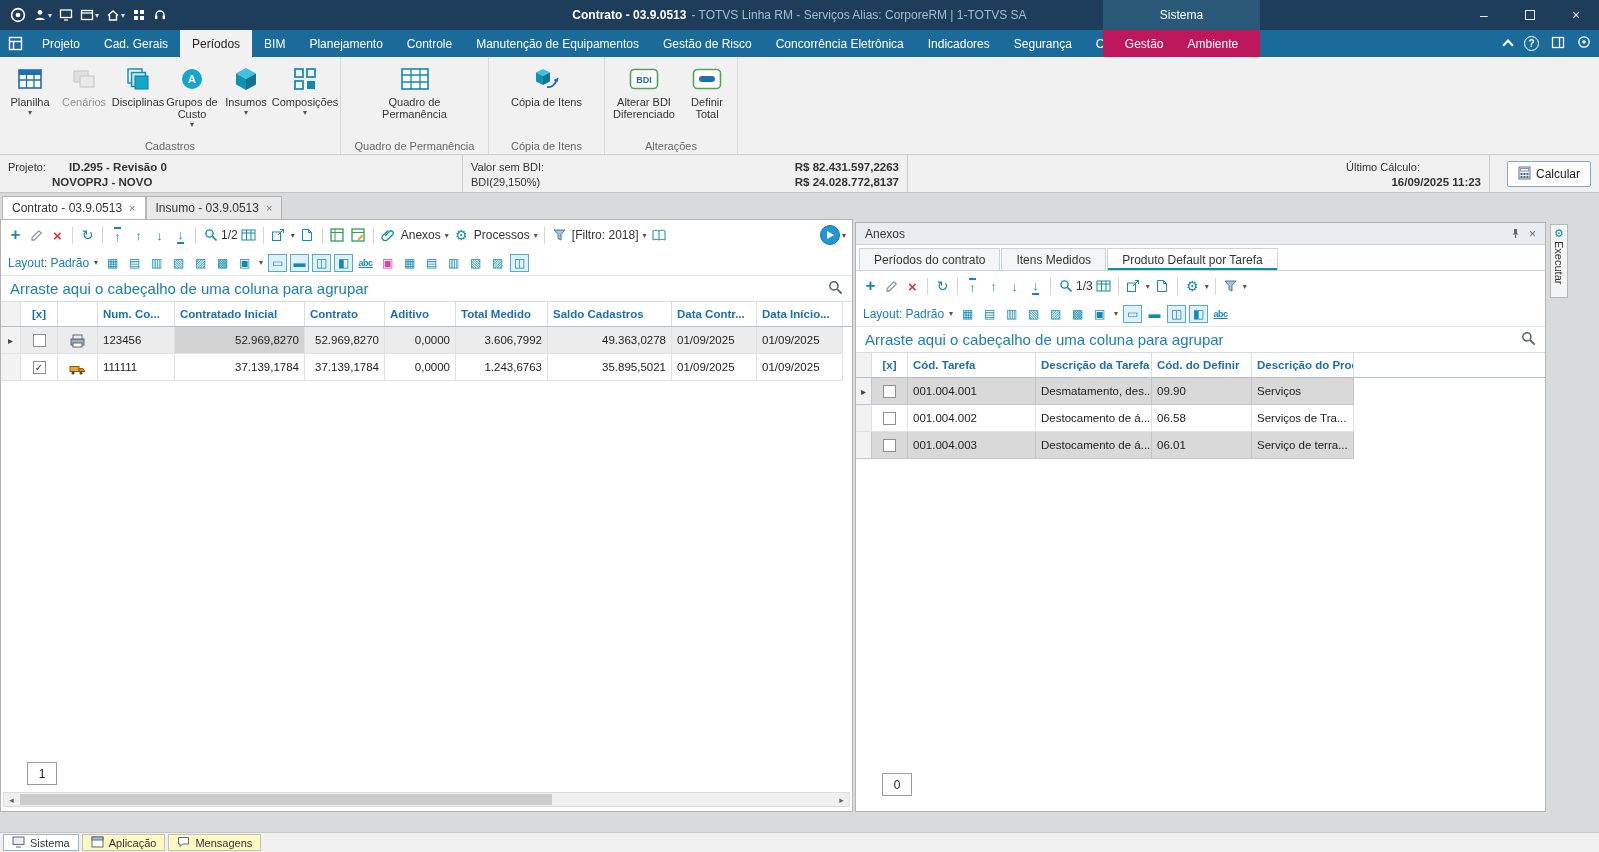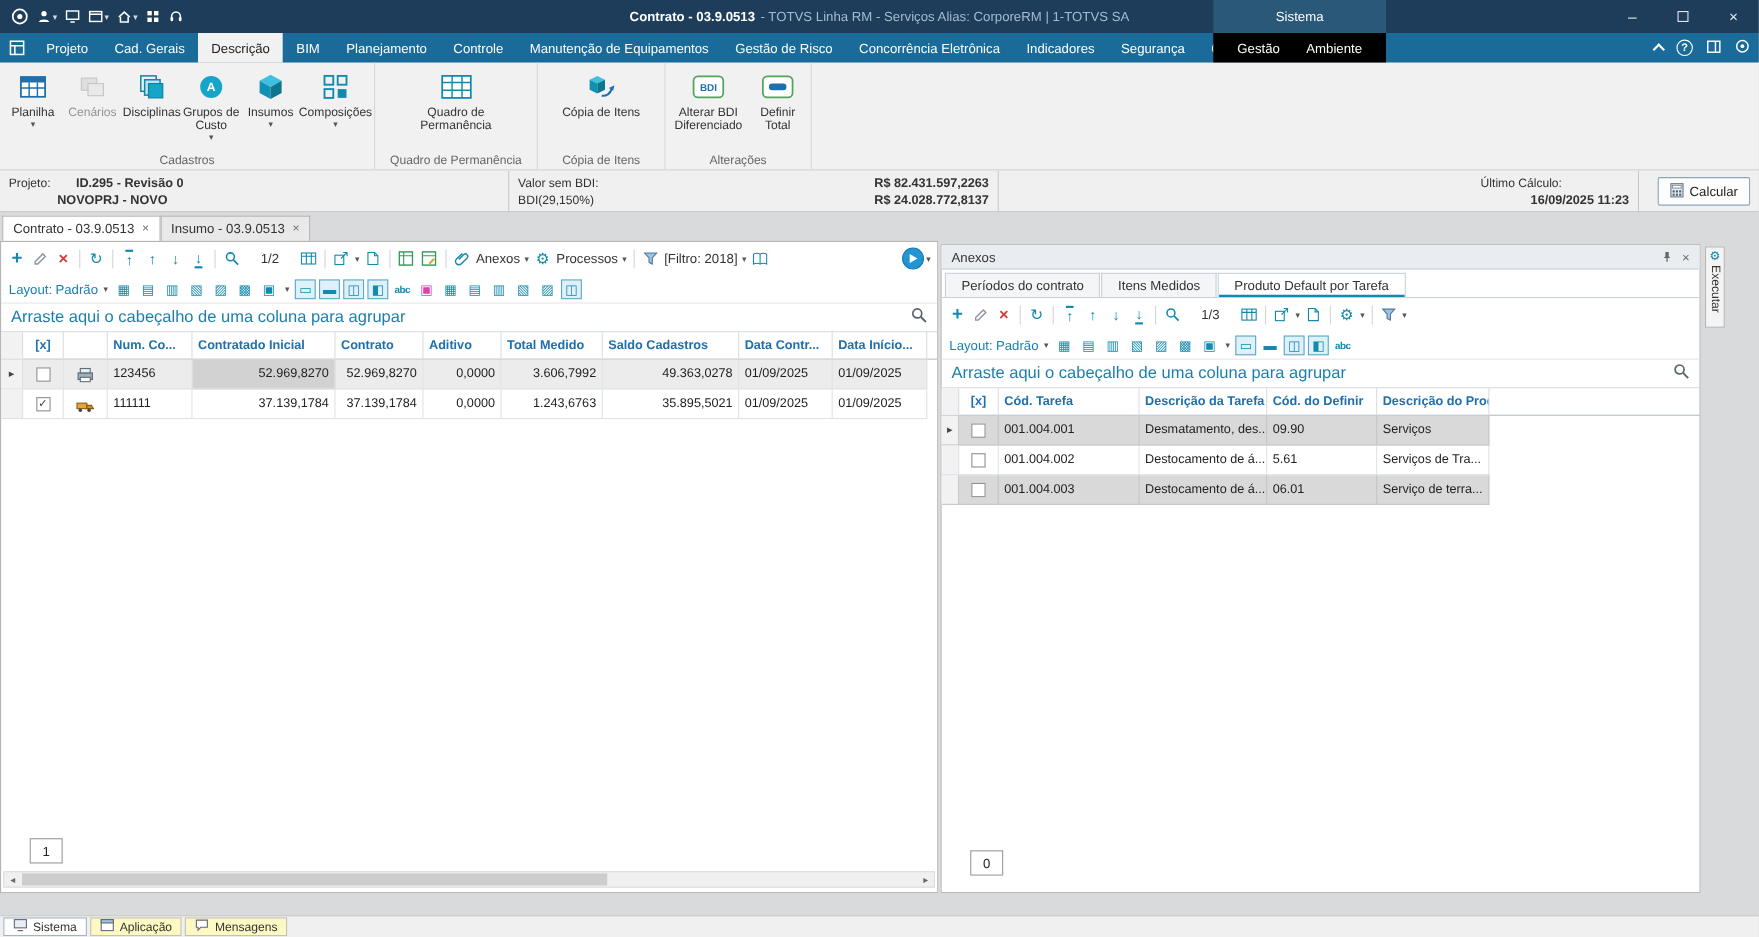--- a/index.html
+++ b/index.html
@@ -17,21 +17,21 @@
   .sistema-block{position:absolute;left:1103px;top:0;width:157px;height:30px;background:#2a5878;display:flex;align-items:center;justify-content:center;color:#fff;font-size:12px;z-index:2}
   .winbtns{position:absolute;right:0;top:0;height:30px;display:flex;z-index:3}
   .winbtn{width:46px;height:30px;display:flex;align-items:center;justify-content:center;color:#dfe7ee;font-size:14px}
   .maxbox{width:10px;height:10px;border:1.5px solid #dfe7ee;display:inline-block}
 
   
   .menubar{position:absolute;top:30px;left:0;right:0;height:27px;background:#1a6b99;display:flex;align-items:stretch;color:#fff}
   .menu-logo{width:30px;display:flex;align-items:center;justify-content:center}
   .mtab{padding:0 12px;display:flex;align-items:center;font-size:12px;white-space:nowrap}
   .mtab.active{background:#f1f1f1;color:#222}
-  .ctx-tabs{position:absolute;left:1103px;top:0;width:157px;height:27px;background:#000000;display:flex;justify-content:center}
+  .ctx-tabs{position:absolute;left:1103px;top:0;width:157px;height:27px;background:#be185d;display:flex;justify-content:center}
   .menu-right{position:absolute;right:8px;top:0;height:27px;display:flex;align-items:center;gap:12px}
   .chev{width:8px;height:8px;border-left:2px solid #fff;border-top:2px solid #fff;transform:rotate(45deg);margin-top:3px}
   .helpcirc{width:15px;height:15px;border:1.5px solid #fff;border-radius:50%;display:flex;align-items:center;justify-content:center;font-size:10px;font-weight:bold}
 
   
   .ribbon{position:absolute;top:57px;left:0;right:0;height:98px;background:#f1f1f1;border-bottom:1px solid #cccccc;display:flex}
   .rgroup{position:relative;display:flex;align-items:flex-start;padding:4px 3px 16px;border-right:1px solid #d8d8d8}
   .rglabel{position:absolute;left:0;right:0;bottom:2px;text-align:center;font-size:11px;color:#666;white-space:nowrap}
   .ritem{width:54px;display:flex;flex-direction:column;align-items:center;text-align:center;font-size:11px;color:#333;padding-top:3px}
   .ritem.w72{width:72px}.ritem.w90{width:96px}.ritem.w110{width:116px}.ritem.w64{width:64px}
@@ -57,32 +57,32 @@
 
   .toolbar{height:30px;display:flex;align-items:center;padding:0 4px}
   .tb{min-width:21px;height:21px;display:flex;align-items:center;justify-content:center;font-size:14px;color:#1289ae}
   .tb.plus{font-size:17px;font-weight:bold}
   .tb.red{color:#d03a3a;font-weight:bold;font-size:15px}
   .tb.nav{font-size:13px;font-weight:bold}
   .navfirst span{border-top:2px solid #1289ae}
   .navlast span{border-bottom:2px solid #1289ae}
   .tsep{width:1px;height:17px;background:#d5d5d5;margin:0 4px}
   .tlabel{color:#333;font-size:12px;margin:0 2px;white-space:nowrap}
-  .pager{font-size:12px;color:#333;margin:0 16px}
+  .pager{font-size:12px;color:#333;margin:0 0}
   .caret{font-size:8px;color:#555;margin:0 2px}
   .sp{flex:1}
   .playbtn{width:20px;height:20px;border-radius:50%;background:#2196d3;display:flex;align-items:center;justify-content:center;border:1px solid #1478ad}
   .ptri{width:0;height:0;border-left:7px solid #fff;border-top:4.5px solid transparent;border-bottom:4.5px solid transparent;margin-left:2px}
 
   .layout-row{height:25px;display:flex;align-items:center;padding:0 7px;gap:3px}
   .lk{color:#1b7fae;font-size:12px;white-space:nowrap}
   .lyt{width:19px;height:18px;display:flex;align-items:center;justify-content:center;font-size:12px;color:#1289ae;border:1px solid transparent}
   .lyt.active{border-color:#5aa9c8;background:#dff0f8}
   .lyt.pink{color:#d644a8}
-  .lyt.abc{font-size:9px;font-weight:bold;letter-spacing:-.5px;}
+  .lyt.abc{font-size:9px;font-weight:bold;letter-spacing:-.5px;text-decoration:underline}
 
   .groupby{height:27px;display:flex;align-items:center;justify-content:space-between;padding:0 9px;border-top:1px solid #e3e7ea;border-bottom:1px solid #d7dde2;color:#1b7fae;font-size:15px}
 
   .grid{font-size:11.5px;color:#222}
   .g-head{display:flex;height:25px;border-bottom:1px solid #b5bfc8;align-items:stretch;color:#1d6fae;font-weight:bold;width:100%}
   .g-head .gc{display:flex;align-items:center;padding:0 5px;border-right:1px solid #d9dee4;overflow:hidden;white-space:nowrap}
   .g-row{display:flex;height:27px;width:max-content}
   .g-row .gc{display:flex;align-items:center;padding:0 5px;border-right:1px solid #dfe3e7;border-bottom:1px solid #dfe3e7;overflow:hidden;white-space:nowrap}
   .g-row.sel{background:#ececec}
   .g-row.odd{background:#d9d9d9}
@@ -201,21 +201,21 @@
 
   <div class="menubar">
     <span class="menu-logo">
         <svg width="15" height="15" viewBox="0 0 15 15">
           <rect x="1.5" y="1.5" width="12" height="12" fill="none" stroke="#fff" stroke-width="1.4"></rect>
           <path d="M1.5 5.5h12M5.5 5.5v8" stroke="#fff" stroke-width="1.4"></path>
         </svg>
       </span>
     <div class="mtab">Projeto</div>
     <div class="mtab">Cad. Gerais</div>
-    <div class="mtab active">Descrição</div>
+    <div class="mtab active">Períodos</div>
     <div class="mtab">BIM</div>
     <div class="mtab">Planejamento</div>
     <div class="mtab">Controle</div>
     <div class="mtab">Manutenção de Equipamentos</div>
     <div class="mtab">Gestão de Risco</div>
     <div class="mtab">Concorrência Eletrônica</div>
     <div class="mtab">Indicadores</div>
     <div class="mtab">Segurança</div>
     <div class="mtab">Customização</div>
     <div class="ctx-tabs">
@@ -738,21 +738,21 @@
         <div class="gc a-prod">09.90</div>
         <div class="gc a-pdesc">Serviços</div>
       </div>
       <div class="g-row">
         <div class="gc a-ind cind"></div>
         <div class="gc a-chk">
             <span class="cb"></span>
           </div>
         <div class="gc a-cod">001.004.002</div>
         <div class="gc a-desc">Destocamento de á...</div>
-        <div class="gc a-prod">5.61</div>
+        <div class="gc a-prod">06.58</div>
         <div class="gc a-pdesc">Serviços de Tra...</div>
       </div>
       <div class="g-row odd">
         <div class="gc a-ind cind"></div>
         <div class="gc a-chk">
             <span class="cb"></span>
           </div>
         <div class="gc a-cod">001.004.003</div>
         <div class="gc a-desc">Destocamento de á...</div>
         <div class="gc a-prod">06.01</div>

